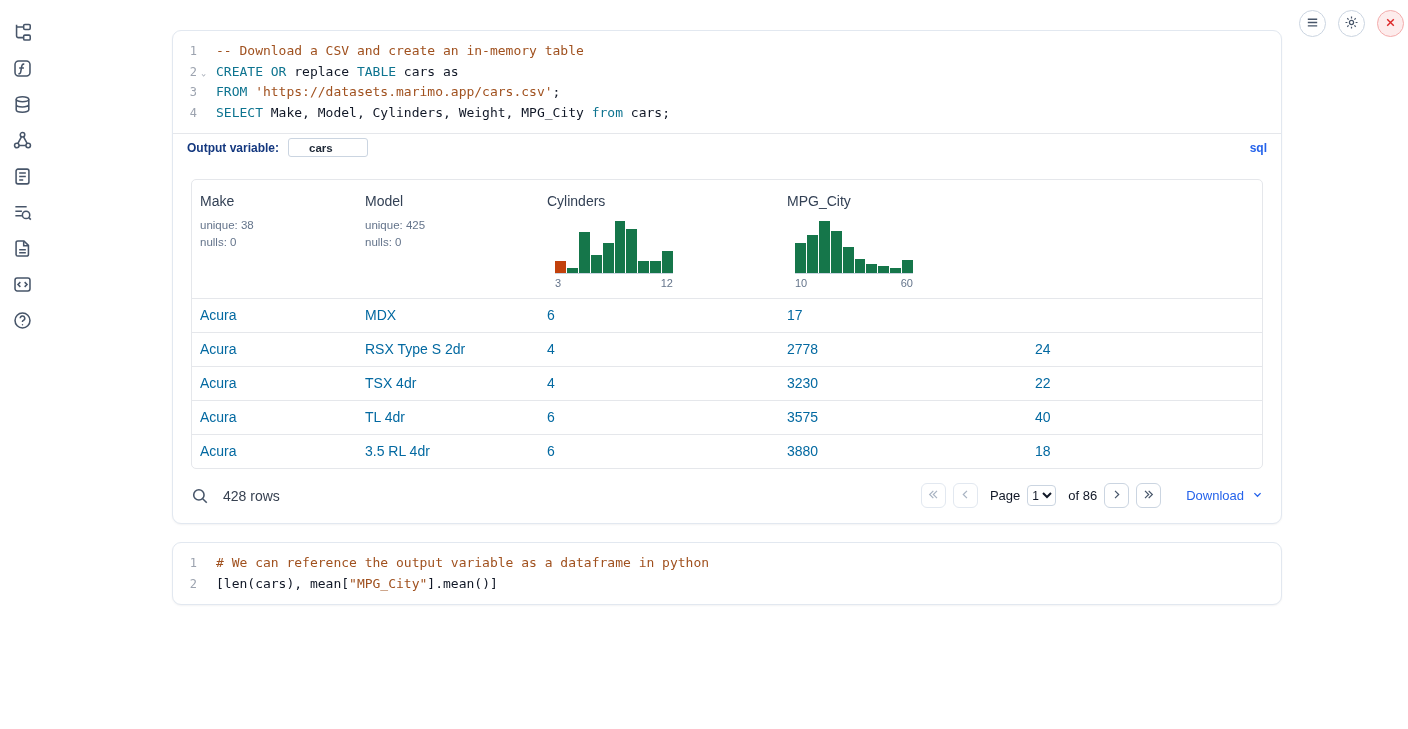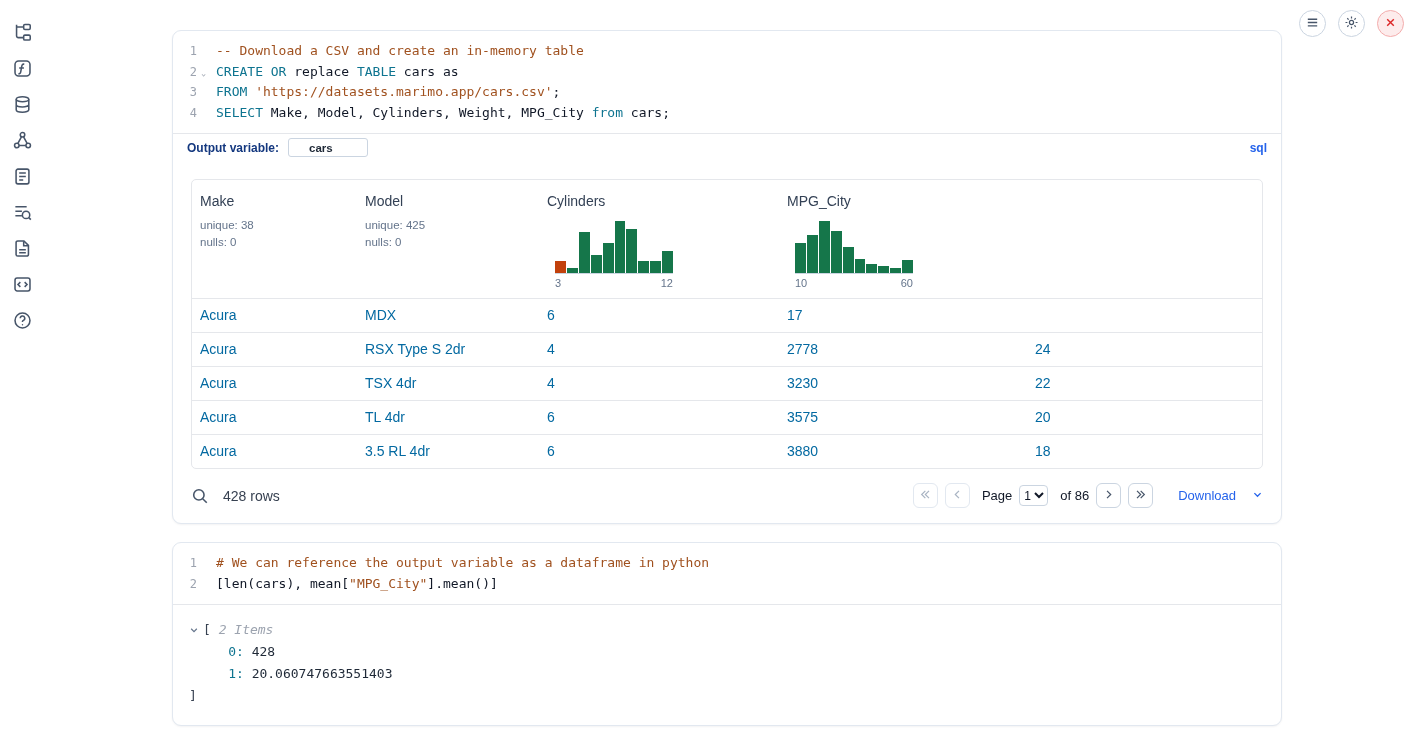--- a/index.html
+++ b/index.html
@@ -59,21 +59,21 @@
   .tfooter { display:flex; align-items:center; padding:14px 18px 15px; }
   .search-btn { width:18px; height:18px; color:#475569; cursor:pointer; }
   .search-btn svg { width:18px; height:18px; }
   .rowcount { margin-left:14px; font-size:14px; color:#374151; }
   .pager { margin-left:auto; display:flex; align-items:center; gap:7px; }
   .pg-btn { width:25px; height:25px; border:1px solid #cbd5e1; border-radius:6px; background:#fff; display:flex; align-items:center; justify-content:center; color:#475569; cursor:pointer; }
   .pg-btn svg { width:13px; height:13px; }
   .pg-btn.disabled { color:#a8b3c2; border-color:#e2e8f0; }
   .pg-label { font-size:13px; color:#111827; margin-left:5px; }
   .page-select { height:21px; border:1px solid #cbd5e1; border-radius:4px; font-size:12px; font-family:"Liberation Sans",sans-serif; color:#111827; background:#fff; }
-  .download { margin-left:18px; font-size:13px; color:var(--accent_blue); cursor:pointer; display:flex; align-items:center; gap:16px; background:none; border:none; font-family:"Liberation Sans",sans-serif; }
+  .download { margin-left:18px; font-size:13px; color:var(--accent_blue); cursor:pointer; display:flex; align-items:center; gap:8px; background:none; border:none; font-family:"Liberation Sans",sans-serif; }
   .download svg { width:11px; height:11px; }
 
   
   .py-output { border-top:1px solid #e5e7eb; padding:14px 16px 18px; font-family:"DejaVu Sans Mono",monospace; font-size:13px; line-height:22px; }
   .out-line { white-space:pre; }
   .out-chev { display:inline-block; width:14px; color:#64748b; cursor:pointer; }
   .out-chev svg { width:10px; height:10px; vertical-align:-1px; }
   .tok-bracket { color:#374151; }
   .tok-items { color:#9ca3af; font-style:italic; }
   .tok-key { color:var(--output_key); }
@@ -270,21 +270,21 @@
               <div class="td">TSX 4dr</div>
               <div class="td">4</div>
               <div class="td">3230</div>
               <div class="td">22</div>
             </div>
             <div class="tr grid-cols">
               <div class="td">Acura</div>
               <div class="td">TL 4dr</div>
               <div class="td">6</div>
               <div class="td">3575</div>
-              <div class="td">20</div>
+              <div class="td">40</div>
             </div>
             <div class="tr grid-cols">
               <div class="td">Acura</div>
               <div class="td">3.5 RL 4dr</div>
               <div class="td">6</div>
               <div class="td">3880</div>
               <div class="td">18</div>
             </div>
           </div>
       </div>
@@ -336,23 +336,15 @@
           <span class="gutter">1</span>
           <span class="fold"></span>
           <span class="code-text"><span class="tok-comment"># We can reference the output variable as a dataframe in python</span></span>
         </div>
         <div class="code-line">
           <span class="gutter">2</span>
           <span class="fold"></span>
           <span class="code-text"><span class="tok-plain">[len(cars), mean[</span><span class="tok-str">"MPG_City"</span><span class="tok-plain">].mean()]</span></span>
         </div>
       </div>
-    <div class="py-output">
-        <div class="out-line"><span class="out-chev"><svg viewBox="0 0 16 16" fill="none" stroke="currentColor" stroke-width="1.9">
-              <path d="m3.5 6 4.5 4.5L12.5 6"></path>
-            </svg></span><span class="tok-bracket">[ </span><span class="tok-items">2 Items</span></div>
-        <div class="out-line"><span class="tok-plain">     </span><span class="tok-key">0: </span><span class="tok-val">428</span></div>
-        <div class="out-line"><span class="tok-plain">     </span><span class="tok-key">1: </span><span class="tok-val">20.060747663551403</span></div>
-        <div class="out-line"><span class="tok-bracket">]</span></div>
-      </div>
   </section>
 
 </main>
 
 </body></html>

